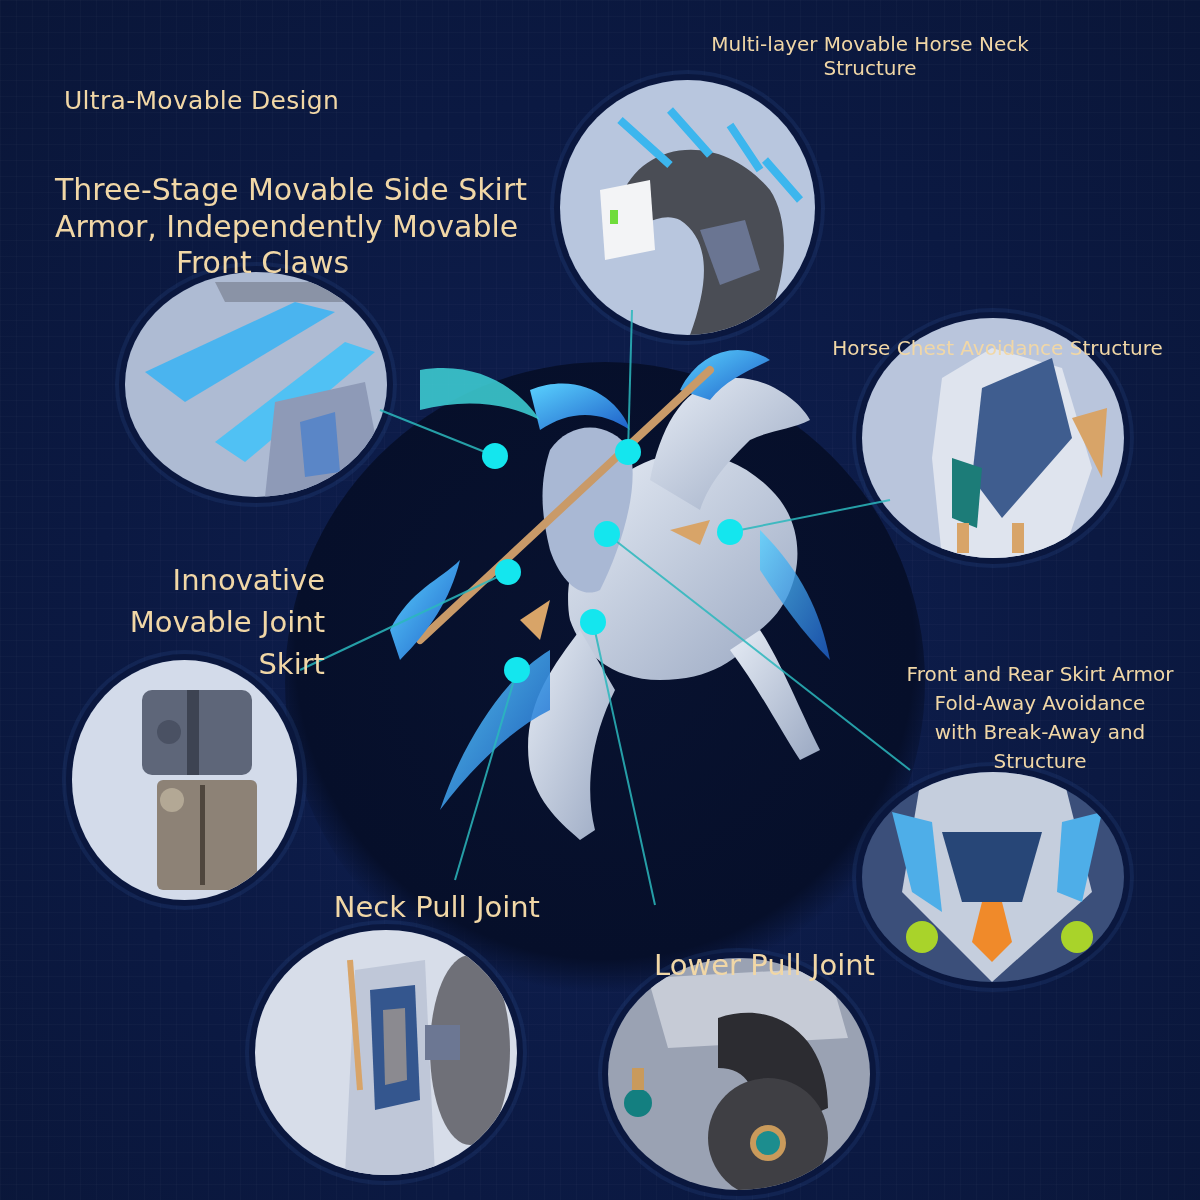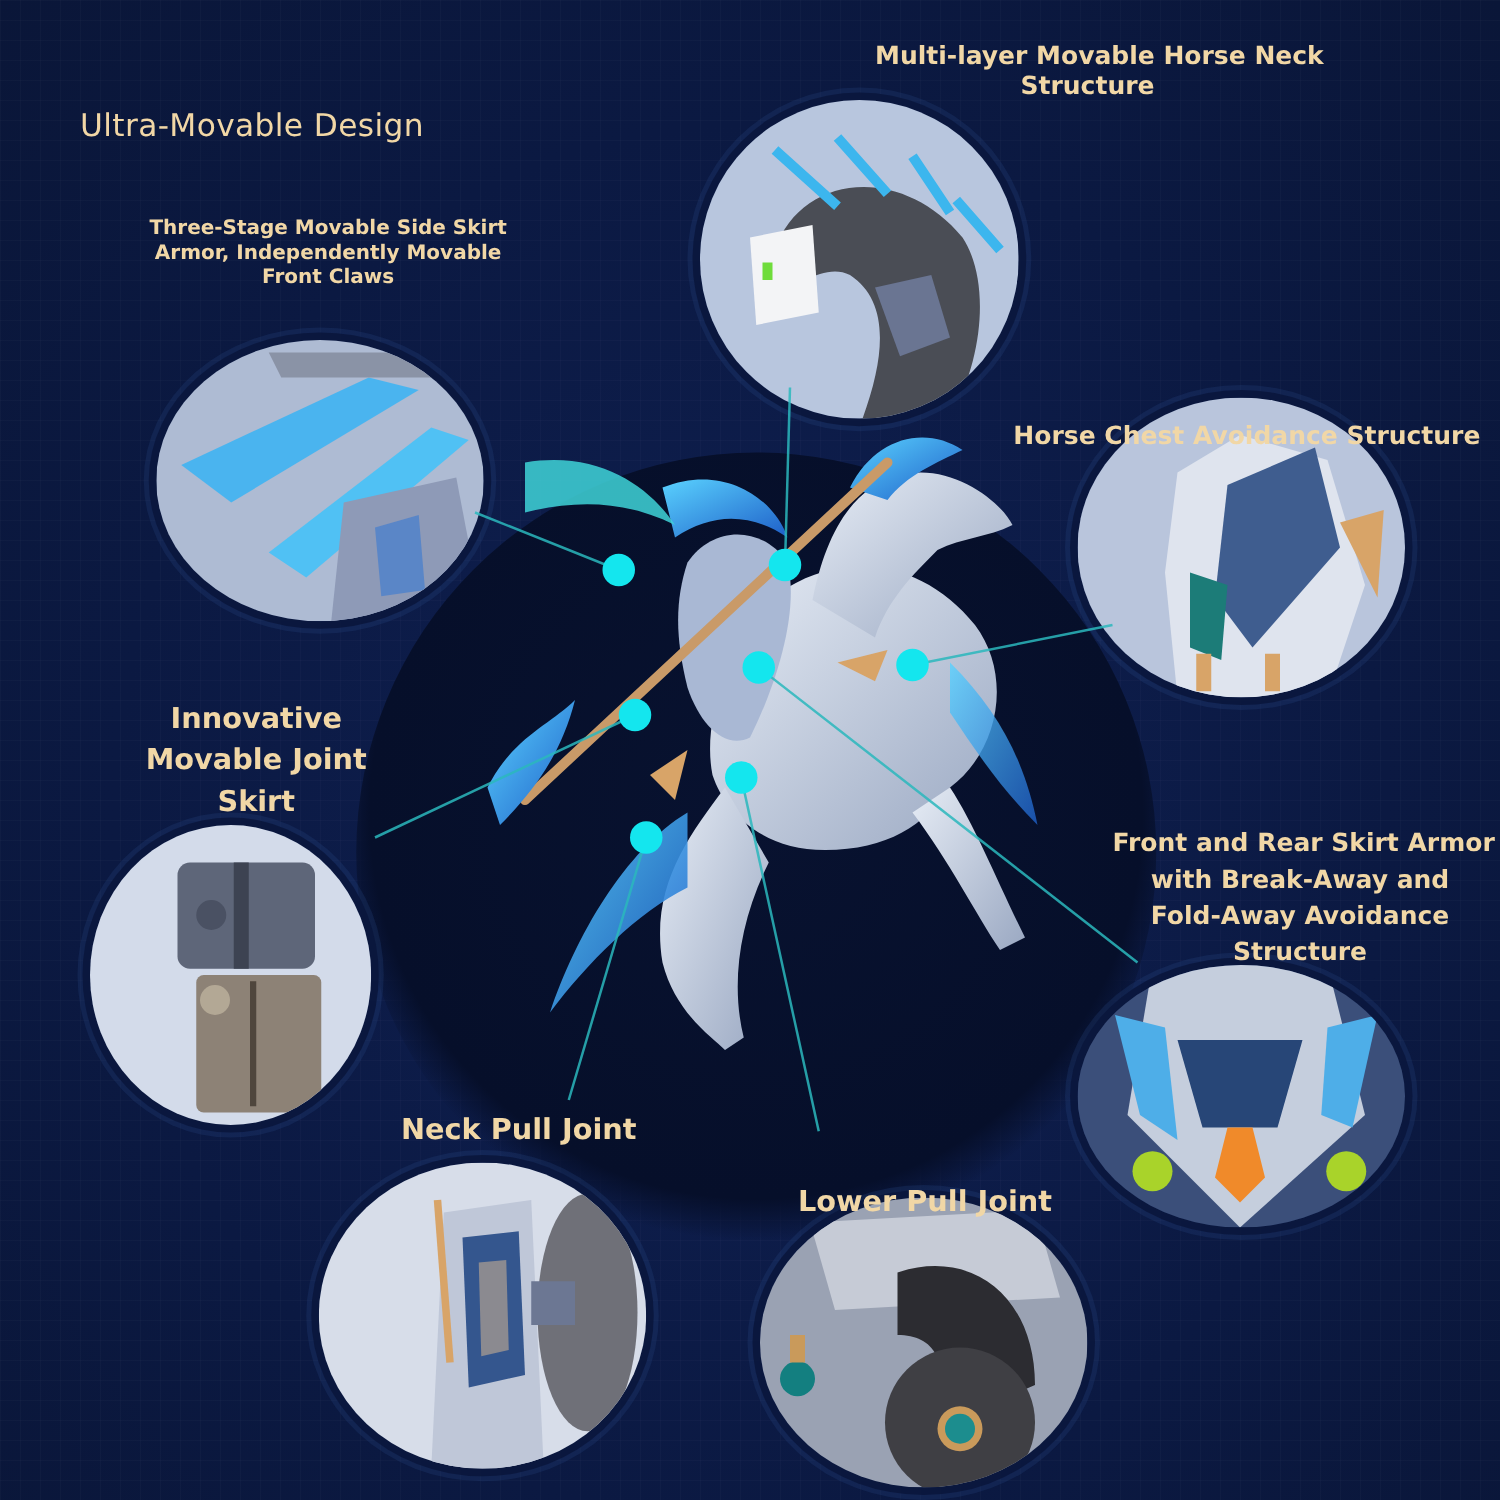--- a/index.html
+++ b/index.html
@@ -7,25 +7,25 @@
   .canvas { position:relative; width:1200px; height:1200px;
     background:
       radial-gradient(ellipse at 50% 55%, #0f2052 0%, #0b1942 60%, #0a1638 100%);
     font-family:"DejaVu Sans","Liberation Sans",sans-serif; color:#f1d7a6; }
   .grid { position:absolute; inset:0;
     background-image: linear-gradient(rgba(255,255,255,0.018) 1px, transparent 1px),
                       linear-gradient(90deg, rgba(255,255,255,0.018) 1px, transparent 1px);
     background-size: 16px 16px; }
   .ink { position:absolute; left:285px; top:362px; width:640px; height:640px; border-radius:50%;
     background: radial-gradient(circle at 50% 45%, #081230 0%, #060f2a 65%, rgba(6,14,40,0.0) 72%); }
-  .txt { position:absolute; text-align:center; line-height:1.22; white-space:nowrap;font-weight:bold; }
+  .txt { position:absolute; text-align:center; line-height:1.22; white-space:nowrap; }
   .title { position:absolute; left:64px; top:86px; font-size:25px; letter-spacing:0.3px; }
   .lbl-sm { font-size:20px; }
-  .lbl-md { font-size:16px; }
-  .lbl-lg { font-size:23px; }
+  .lbl-md { font-size:30px; }
+  .lbl-lg { font-size:29px;text-align:right; }
   .detail { position:absolute; border-radius:50%; overflow:hidden;
     box-shadow: 0 0 0 6px rgba(10,22,60,0.9), 0 0 0 10px rgba(40,70,130,0.25); }
   .detail svg { width:100%; height:100%; display:block; }
   svg.overlay { position:absolute; left:0; top:0; width:1200px; height:1200px; pointer-events:none; }
   .figure { position:absolute; left:380px; top:330px; width:460px; height:520px; }
 </style>
 </head>
 <body>
 
 <div class="canvas">
@@ -190,22 +190,22 @@
   </div>
 
   <div class="txt lbl-lg" style="left:85px;top:559px;width:240px;line-height:1.45;">
     <div>Innovative</div>
     <div>Movable Joint</div>
     <div>Skirt</div>
   </div>
 
   <div class="txt lbl-sm" style="left:890px;top:660px;width:300px;line-height:1.45;">
     <div>Front and Rear Skirt Armor</div>
+    <div>Fold-Away Avoidance</div>
     <div>with Break-Away and</div>
-    <div>Fold-Away Avoidance</div>
     <div>Structure</div>
   </div>
 
   <div class="txt lbl-lg" style="left:290px;top:890px;width:250px;">
     <div>Neck Pull Joint</div>
   </div>
 
   <div class="txt lbl-lg" style="left:605px;top:948px;width:270px;">
     <div>Lower Pull Joint</div>
   </div>

